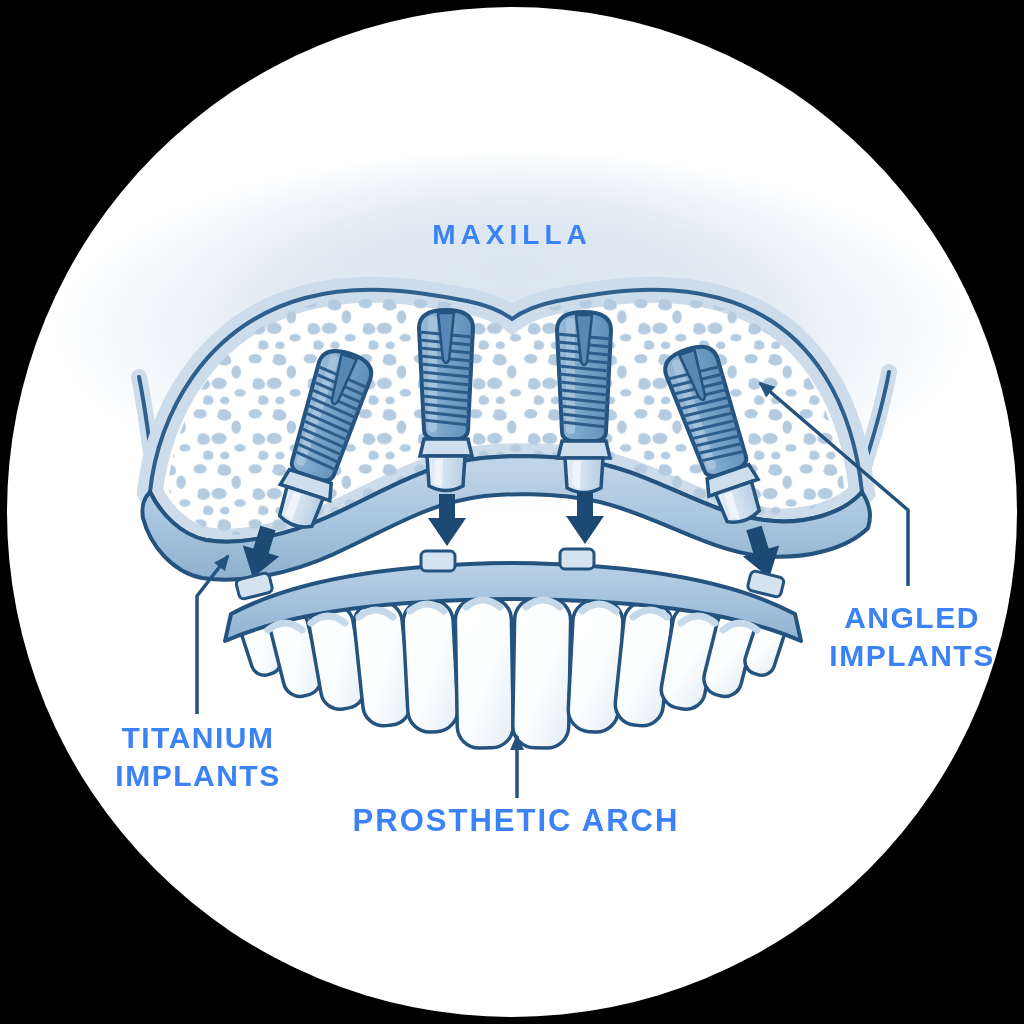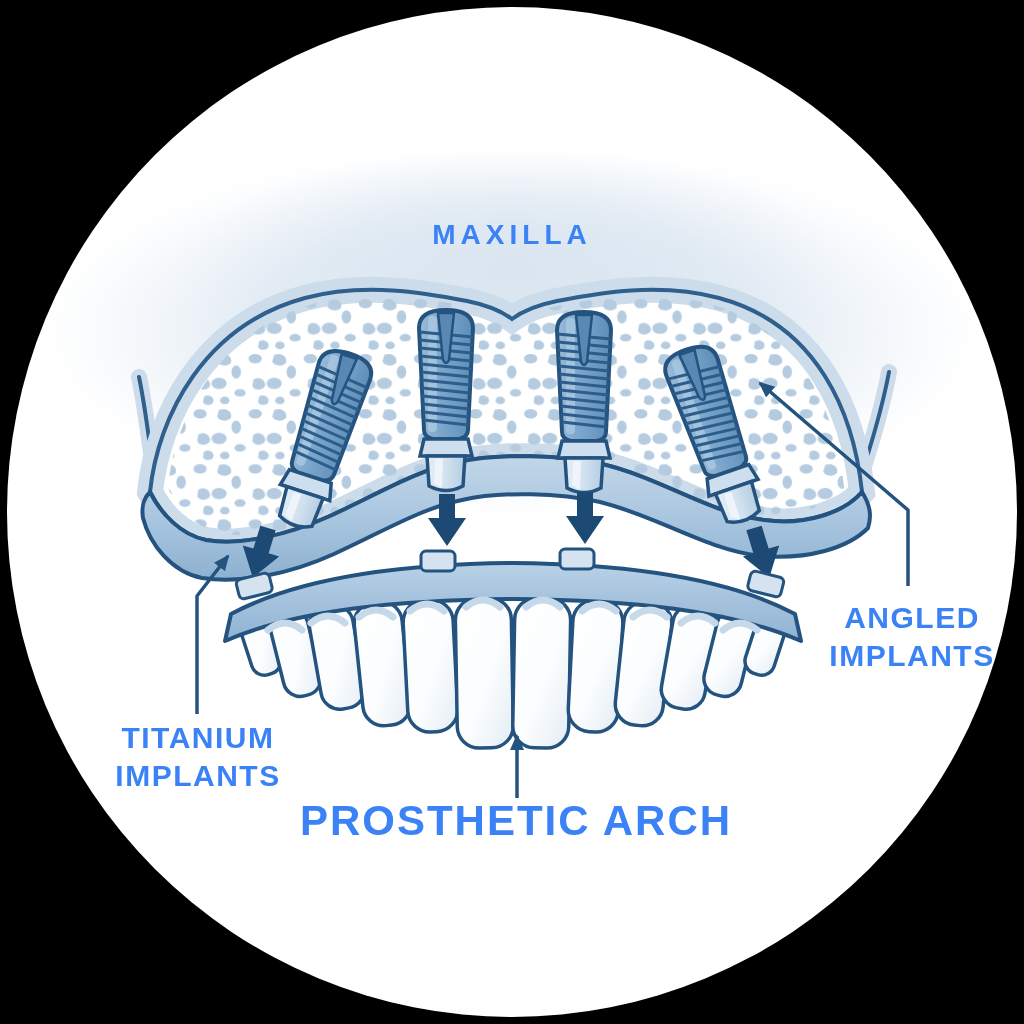--- a/index.html
+++ b/index.html
@@ -4,21 +4,21 @@
 <style>
   html,body{margin:0;padding:0;background:#000;width:1024px;height:1024px;overflow:hidden;}
   .stage{position:relative;width:1024px;height:1024px;font-family:"Liberation Sans",sans-serif;}
   .stage svg{position:absolute;left:0;top:0;}
   .lbl{position:absolute;color:#3b82f6;font-weight:bold;font-size:30px;line-height:38px;
        text-align:center;white-space:nowrap;letter-spacing:1.5px;user-select:none;}
   .lbl span{display:block;}
   .lbl-maxilla{left:512px;top:216px;transform:translateX(-50%);font-size:28px;letter-spacing:5px;}
   .lbl-titanium{left:198px;top:719px;transform:translateX(-50%);}
   .lbl-angled{left:912px;top:599px;transform:translateX(-50%);}
-  .lbl-prosthetic{left:516px;top:802px;transform:translateX(-50%);font-size:42px;letter-spacing:2px;}
+  .lbl-prosthetic{left:516px;top:802px;transform:translateX(-50%);font-size:31px;letter-spacing:2px;}
 </style>
 </head>
 <body>
 
 <div class="stage">
 <svg width="1024" height="1024" viewBox="0 0 1024 1024">
   <defs>
     <clipPath id="circleClip">
           <circle cx="512" cy="512" r="505"></circle>
         </clipPath>

